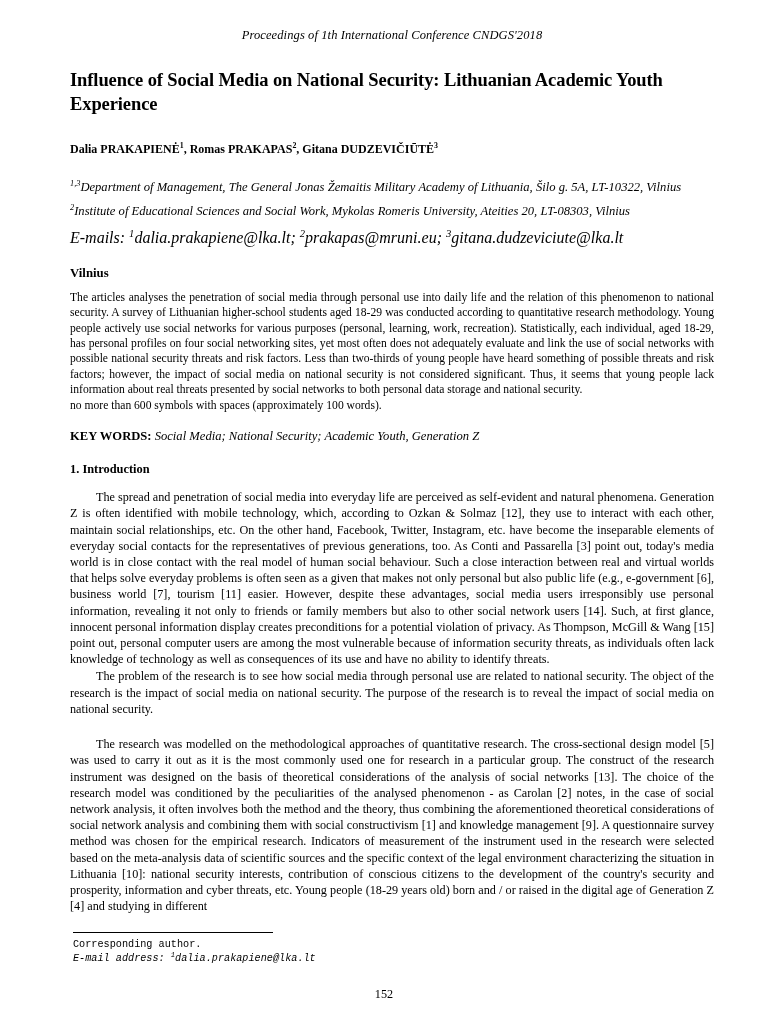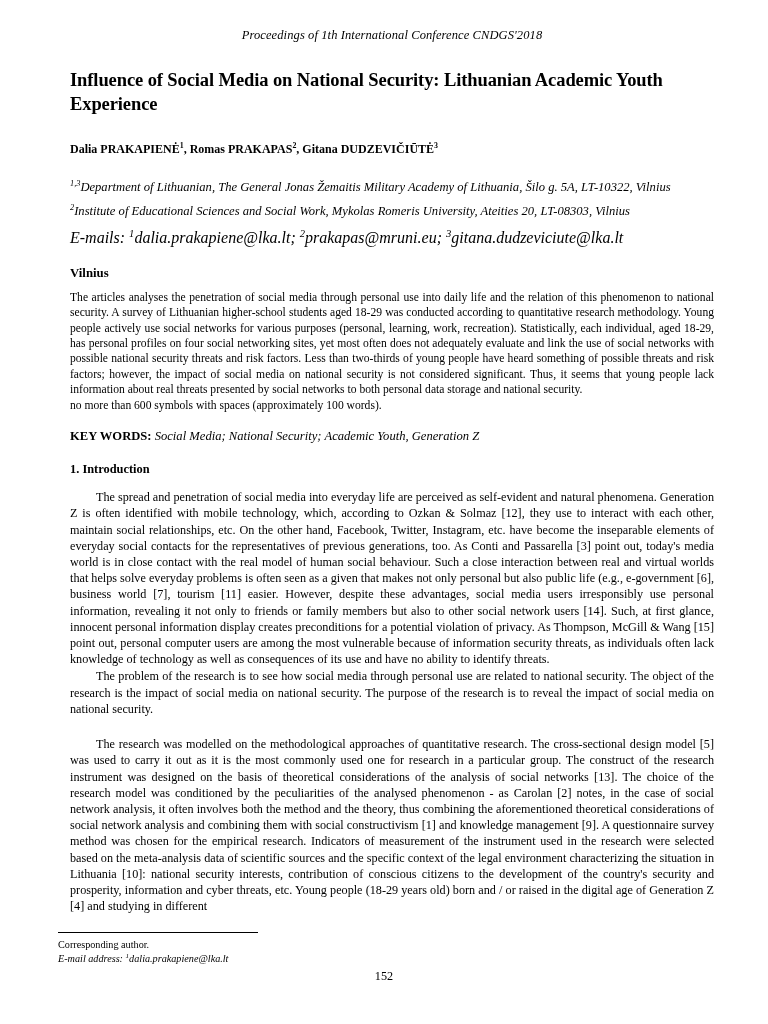--- a/index.html
+++ b/index.html
@@ -90,23 +90,24 @@
   .para {
     font-size: 12.2px;
     line-height: 1.33;
     text-align: justify;
     text-indent: 26px;
     margin: 0 0 1px 0;
   }
   .spacer-md { height: 18px; }
   .footnote-area {
     position: absolute;
-    left: 58px;
+    left: 73px;
     right: 70px;
     bottom: 58px;
+    font-family: Liberation Mono, monospace;
   }
   .footnote-rule {
     width: 200px;
     height: 1px;
     background: #000;
     margin-bottom: 5px;
   }
   .footnote {
     font-size: 10.2px;
     line-height: 1.35;
@@ -117,42 +118,42 @@
   }
   .footnote sup {
     font-size: 0.7em;
     vertical-align: super;
     line-height: 0;
   }
   .page-number {
     position: absolute;
     left: 0;
     right: 0;
-    bottom: 40px;
+    bottom: 22px;
     text-align: center;
     font-size: 12.2px;
   }
 </style>
 </head>
 <body>
 
 <div class="page">
 
   <div class="running-head">Proceedings of 1th International Conference CNDGS'2018</div>
 
   <h1 class="title">Influence of Social Media on National Security: Lithuanian Academic Youth Experience</h1>
 
   <div class="authors">
     <span><span>Dalia PRAKAPIENĖ</span><sup>1</sup></span>,
     <span><span>Romas PRAKAPAS</span><sup>2</sup></span>,
     <span><span>Gitana DUDZEVIČIŪTĖ</span><sup>3</sup></span>
   </div>
 
   <div class="affil-block">
-    <p class="affil"><sup>1,3</sup><span>Department of Lithuanian, The General Jonas Žemaitis Military Academy of Lithuania, Šilo g. 5A, LT-10322, Vilnius</span></p>
+    <p class="affil"><sup>1,3</sup><span>Department of Management, The General Jonas Žemaitis Military Academy of Lithuania, Šilo g. 5A, LT-10322, Vilnius</span></p>
     <p class="affil"><sup>2</sup><span>Institute of Educational Sciences and Social Work, Mykolas Romeris University, Ateities 20, LT-08303, Vilnius</span></p>
     <p class="emails"><span>E-mails:</span>
       <sup>1</sup><span>dalia.prakapiene@lka.lt;</span>
       <sup>2</sup><span>prakapas@mruni.eu;</span>
       <sup>3</sup><span>gitana.dudzeviciute@lka.lt</span>
     </p>
   </div>
 
   <div class="section-head">Vilnius</div>
   <p class="abstract-body"><span>The articles analyses the penetration of social media through personal use into daily life and the relation of this phenomenon to national security. A survey of Lithuanian higher-school students aged 18-29 was conducted according to quantitative research methodology. Young people actively use social networks for various purposes (personal, learning, work, recreation). Statistically, each individual, aged 18-29, has personal profiles on four social networking sites, yet most often does not adequately evaluate and link the use of social networks with possible national security threats and risk factors. Less than two-thirds of young people have heard something of possible threats and risk factors; however, the impact of social media on national security is not considered significant. Thus, it seems that young people lack information about real threats presented by social networks to both personal data storage and national security.</span><br><span>no more than 600 symbols with spaces (approximately 100 words).</span></p>

